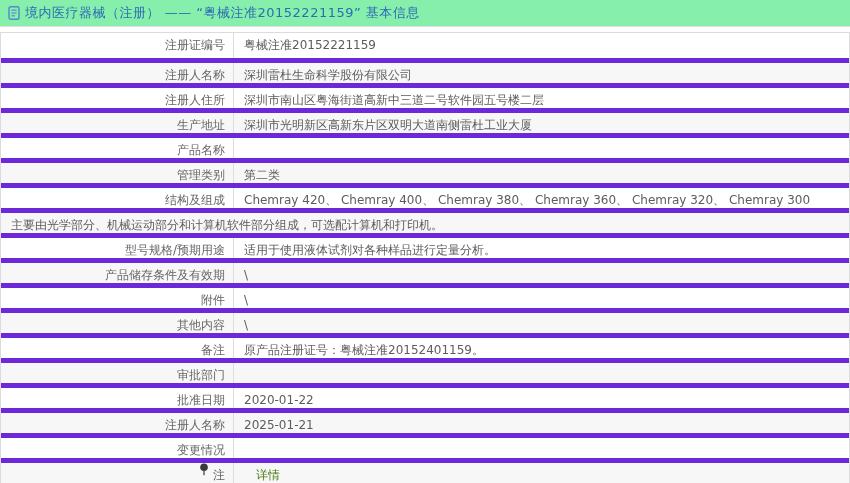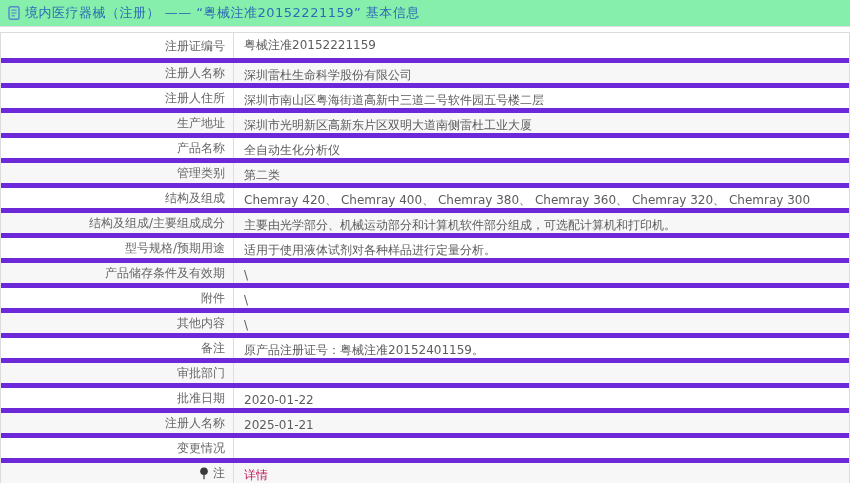--- a/index.html
+++ b/index.html
@@ -48,34 +48,35 @@
   .row:nth-child(even) { background: #f7f7f7; }
   .cell.label {
     width: 233px;
     flex: 0 0 233px;
     text-align: right;
     padding-right: 8px;
     color: #666666;
     border-right: 1px solid #dddddd;
     display: flex;
     justify-content: flex-end;
-    align-items: center;
+    align-items: flex-start;
     gap: 2px;
     white-space: nowrap;
   }
   .cell.value {
     flex: 1;
     padding-left: 10px;
     color: #5c5c5c;
     white-space: nowrap;
     overflow: hidden;
   }
   .cell.value a {
-    color: #be185d;
+    color: #4d7c0f;
     text-decoration: none;
+    margin-left: 12px;
   }
   .pin { display: inline-flex; align-items: center; margin-right: 2px; }
 </style>
 </head>
 <body>
 
 <div class="header-bar">
   <span class="doc-icon">
     <svg width="12" height="14" viewBox="0 0 12 14">
       <rect x="1" y="0.8" width="10" height="12.4" rx="1.8" fill="none" stroke="#5488cc" stroke-width="1.4"></rect>
@@ -109,38 +110,34 @@
     <div class="row">
       <div class="cell label">
         <span>生产地址</span>
       </div>
       <div class="cell value">深圳市光明新区高新东片区双明大道南侧雷杜工业大厦</div>
     </div>
     <div class="row">
       <div class="cell label">
         <span>产品名称</span>
       </div>
-      <div class="cell value">全自动生化分析仪</div>
     </div>
     <div class="row">
       <div class="cell label">
         <span>管理类别</span>
       </div>
       <div class="cell value">第二类</div>
     </div>
     <div class="row">
       <div class="cell label">
         <span>结构及组成</span>
       </div>
       <div class="cell value">Chemray 420、 Chemray 400、 Chemray 380、 Chemray 360、 Chemray 320、 Chemray 300</div>
     </div>
     <div class="row">
-      <div class="cell label">
-        <span>结构及组成/主要组成成分</span>
-      </div>
       <div class="cell value">主要由光学部分、机械运动部分和计算机软件部分组成，可选配计算机和打印机。</div>
     </div>
     <div class="row">
       <div class="cell label">
         <span>型号规格/预期用途</span>
       </div>
       <div class="cell value">适用于使用液体试剂对各种样品进行定量分析。</div>
     </div>
     <div class="row">
       <div class="cell label">

